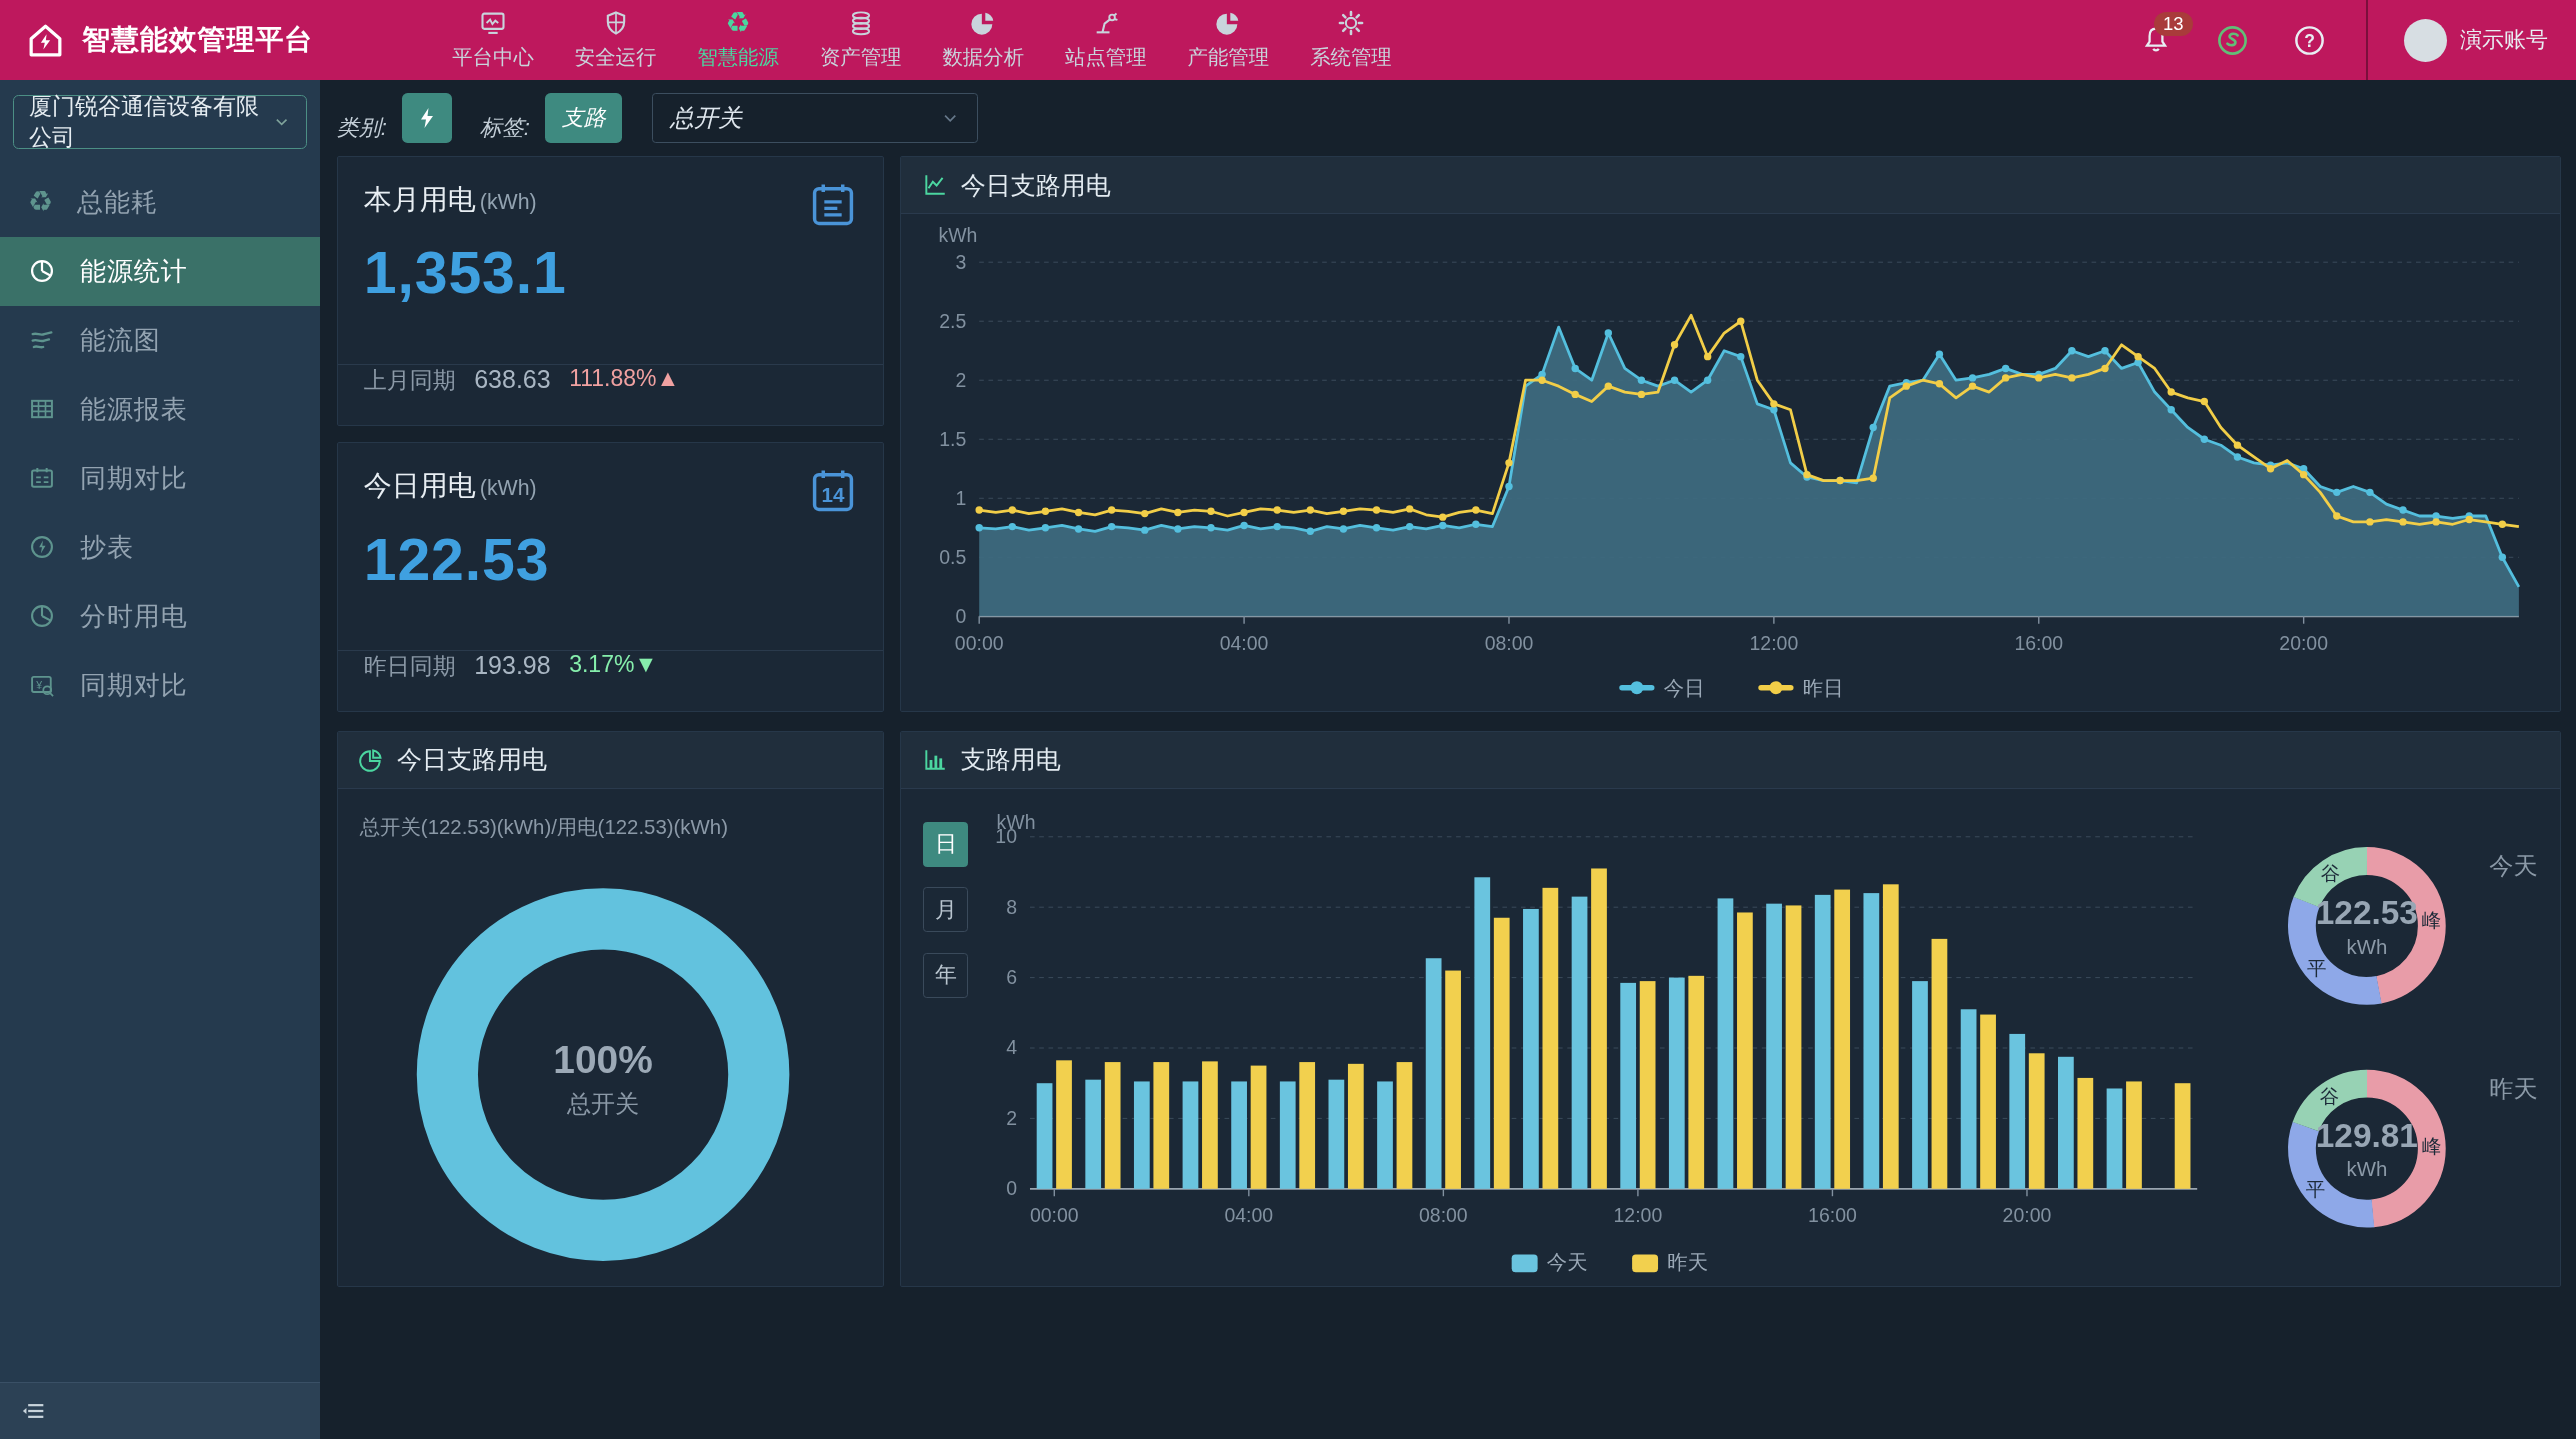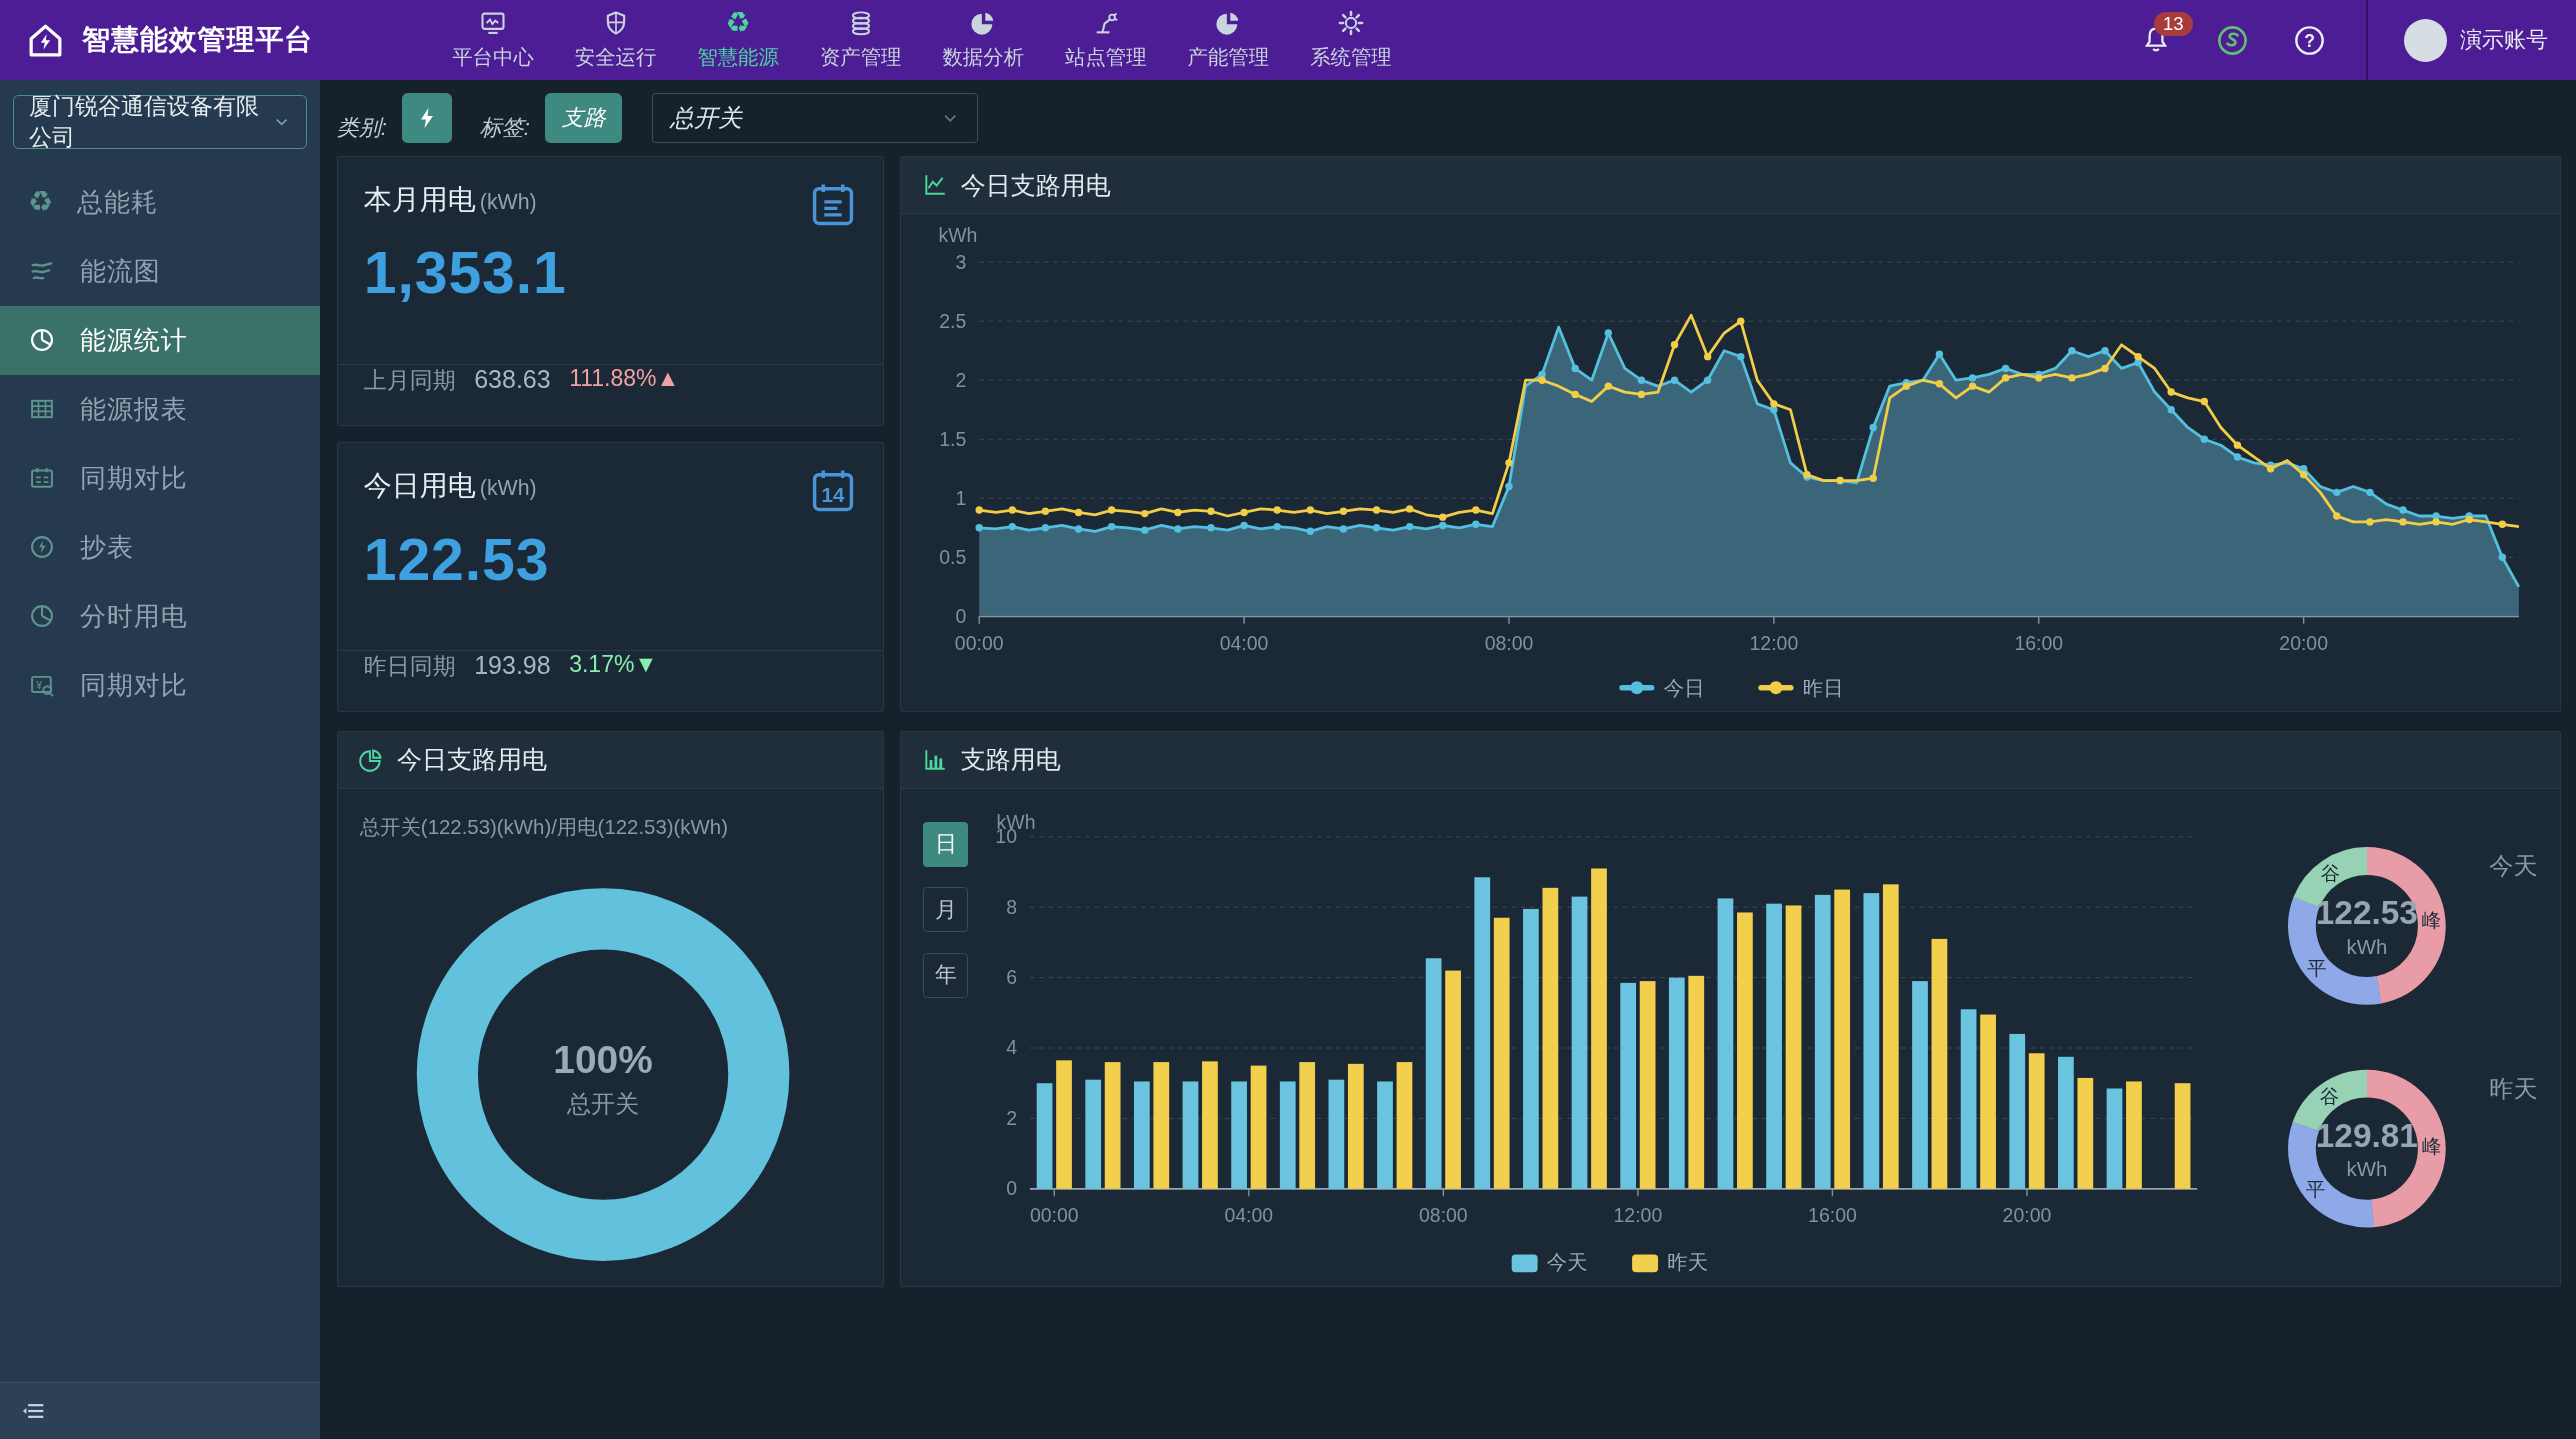--- a/index.html
+++ b/index.html
@@ -1,20 +1,20 @@
 <!DOCTYPE html>
 <html style="font-size:15px"><head>
 <meta charset="utf-8">
 <style>
   * { margin:0; padding:0; box-sizing:border-box; }
   html,body { width:2576px; height:1439px; overflow:hidden; background:#16212C;
     font-family:"Liberation Sans","DejaVu Sans",sans-serif; color:#DDE6ED; }
 
   
-  .topbar { height:80px; background:#4c1d95; display:flex; align-items:center; padding:0 28px 0 24px; }
+  .topbar { height:80px; background:#be185d; display:flex; align-items:center; padding:0 28px 0 24px; }
   .logo { display:flex; align-items:center; gap:15px; }
   .logo-title { font-size:28px; font-weight:bold; color:#FFFFFF; letter-spacing:0.9px; }
   .topnav { display:flex; align-items:center; gap:41px; margin-left:139px; }
   .topnav-item { display:flex; flex-direction:column; align-items:center; gap:5.6px; color:#C9D4DC; cursor:pointer; }
   .topnav-item .nav-label { font-size:20.4px; }
   .topnav-item.active { color:#4BD6A0; }
   .topnav-item.active .nav-label { color:#4BD6A0; }
   .topbar-right { margin-left:auto; display:flex; align-items:center; gap:36px; }
   .icon-btn { position:relative; width:41px; height:41px; display:flex; align-items:center; justify-content:center; }
   .badge { position:absolute; top:-7.4px; left:18.5px; background:#A93B3B; color:#fff; font-size:18.5px;
@@ -190,36 +190,36 @@
     <div class="company-select">
       <span>厦门锐谷通信设备有限公司</span>
       <svg width="22" height="22" viewBox="0 0 24 24">
           <path d="M6 9 L12 15 L18 9" fill="none" stroke="#7FA39B" stroke-width="2"></path>
         </svg>
     </div>
     <div class="menu-item">
       <span style="font-size:28px;line-height:28px;color:#5E948E;">♻</span>
       <span class="mi-label">总能耗</span>
     </div>
+    <div class="menu-item active">
+      <svg width="28" height="28" viewBox="0 0 24 24">
+          <circle cx="12" cy="12" r="8.5" fill="none" stroke="#FFFFFF" stroke-width="1.9"></circle>
+          <path d="M12 12 V3.5 M12 12 L19.5 16" stroke="#FFFFFF" stroke-width="1.9"></path>
+        </svg>
+      <span class="mi-label">能源统计</span>
+    </div>
     <div class="menu-item">
       <svg width="28" height="28" viewBox="0 0 24 24">
           <g stroke="#5E948E" stroke-width="2" fill="none" stroke-linecap="round">
             <path d="M4 7 C8 5.5 10 8.5 14 7 L20 5.5"></path>
             <path d="M4 12.5 C8 11 10 14 14 12.5 L18 11.5"></path>
             <path d="M5 18 C8 16.5 10 19 13 18"></path>
           </g>
         </svg>
       <span class="mi-label">能流图</span>
-    </div>
-    <div class="menu-item active">
-      <svg width="28" height="28" viewBox="0 0 24 24">
-          <circle cx="12" cy="12" r="8.5" fill="none" stroke="#FFFFFF" stroke-width="1.9"></circle>
-          <path d="M12 12 V3.5 M12 12 L19.5 16" stroke="#FFFFFF" stroke-width="1.9"></path>
-        </svg>
-      <span class="mi-label">能源统计</span>
     </div>
     <div class="menu-item">
       <svg width="28" height="28" viewBox="0 0 24 24">
           <rect x="3.5" y="5" width="17" height="14" fill="none" stroke="#5E948E" stroke-width="1.7"></rect>
           <path d="M3.5 9.5 H20.5 M3.5 14 H20.5 M9 5 V19 M15 5 V19" stroke="#5E948E" stroke-width="1.4"></path>
         </svg>
       <span class="mi-label">能源报表</span>
     </div>
     <div class="menu-item">
       <svg width="28" height="28" viewBox="0 0 24 24">

